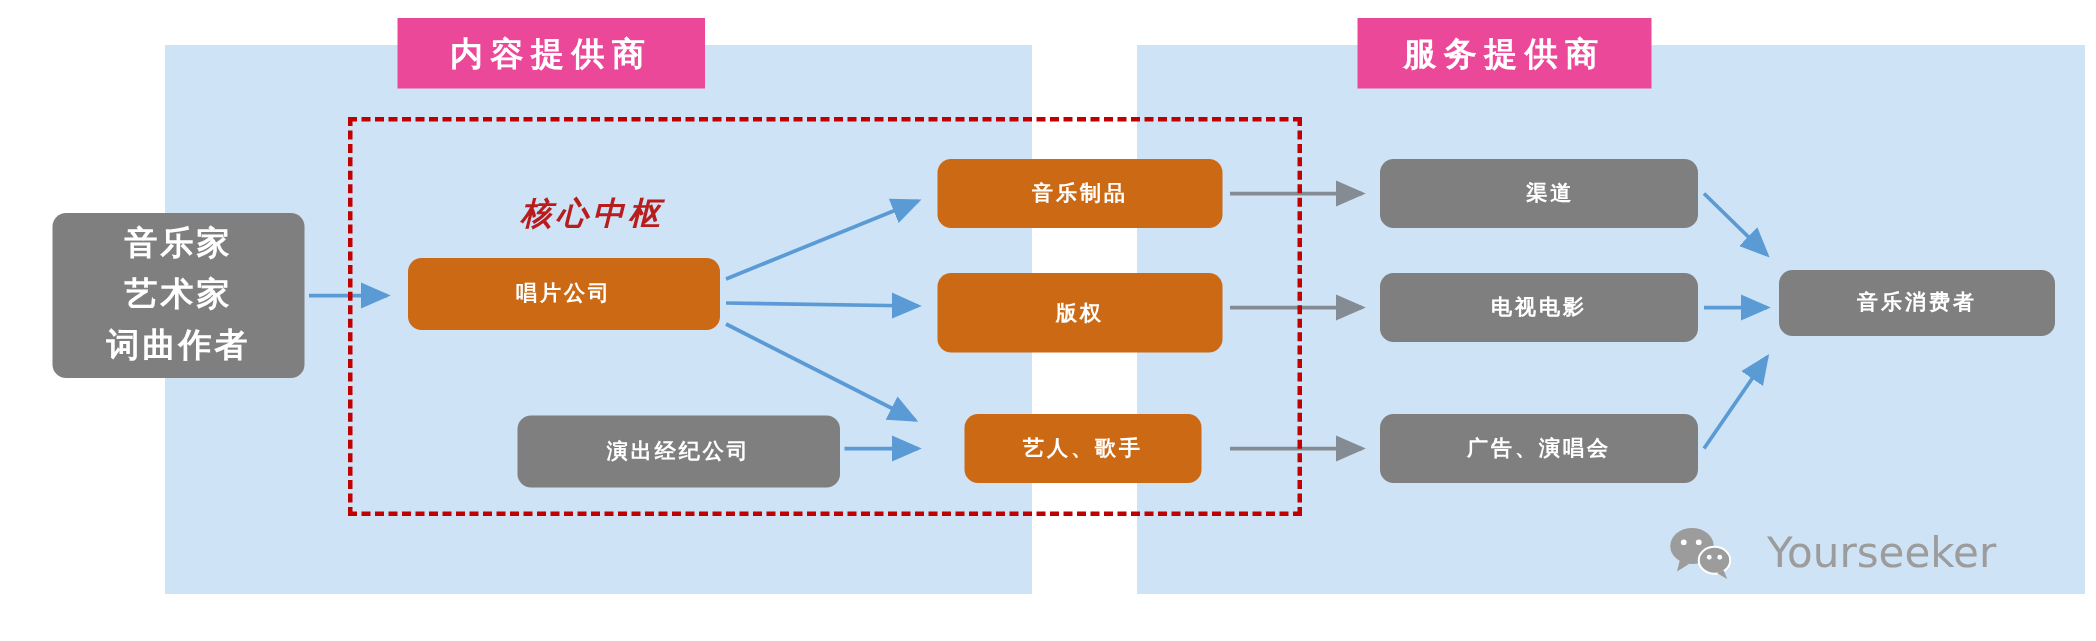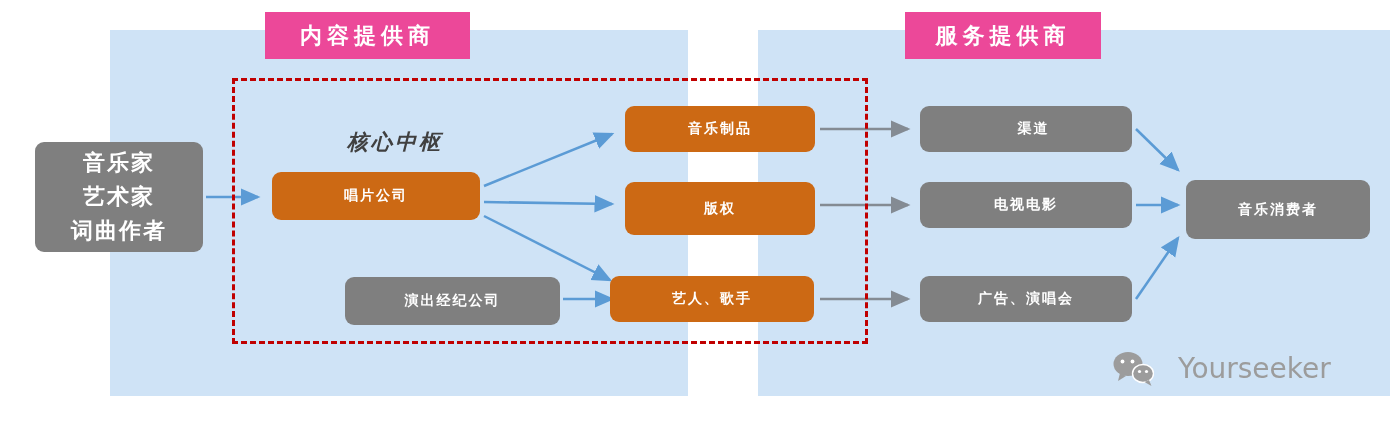--- a/index.html
+++ b/index.html
@@ -36,28 +36,28 @@
     display:flex;align-items:center;justify-content:center;
     border-radius:9px;text-align:center;
   }
   .orange{background:#CC6914;}
   .gray{background:#7F7F7F;}
   .creators{left:35px;top:142px;width:168px;height:110px;flex-direction:column;line-height:1.55;font-size:22px;}
   .record-company{left:272px;top:172px;width:208px;height:48px;}
   .agency{left:345px;top:277px;width:215px;height:48px;font-family:Liberation Mono, monospace;}
   .music-products{left:625px;top:106px;width:190px;height:46px;}
   .copyright{left:625px;top:182px;width:190px;height:53px;}
-  .artists{left:610px;top:276px;width:204px;height:46px;}
+  .artists{left:643px;top:276px;width:158px;height:46px;}
   .channels{left:920px;top:106px;width:212px;height:46px;padding-left:15px;}
   .tv-film{left:920px;top:182px;width:212px;height:46px;}
   .ads{left:920px;top:276px;width:212px;height:46px;}
-  .consumers{left:1186px;top:180px;width:184px;height:59px;}
+  .consumers{left:1186px;top:180px;width:184px;height:44px;}
   .core-hub{
     position:absolute;left:320px;top:128px;width:150px;
-    color:#404040;font-weight:bold;font-style:italic;
+    color:#b91c1c;font-weight:bold;font-style:italic;
     font-size:21px;letter-spacing:3px;text-align:center;
   }
   .arrow-layer line.blue{stroke:#5B9BD5;stroke-width:2.5;}
   .arrow-layer line.grayln{stroke:#848B93;stroke-width:2.5;}
   .watermark{
     position:absolute;left:1112px;top:350px;
     display:flex;align-items:center;gap:24px;
     color:#9C9C9C;font-size:28px;
   }
   .watermark .wm-text{line-height:1;}

